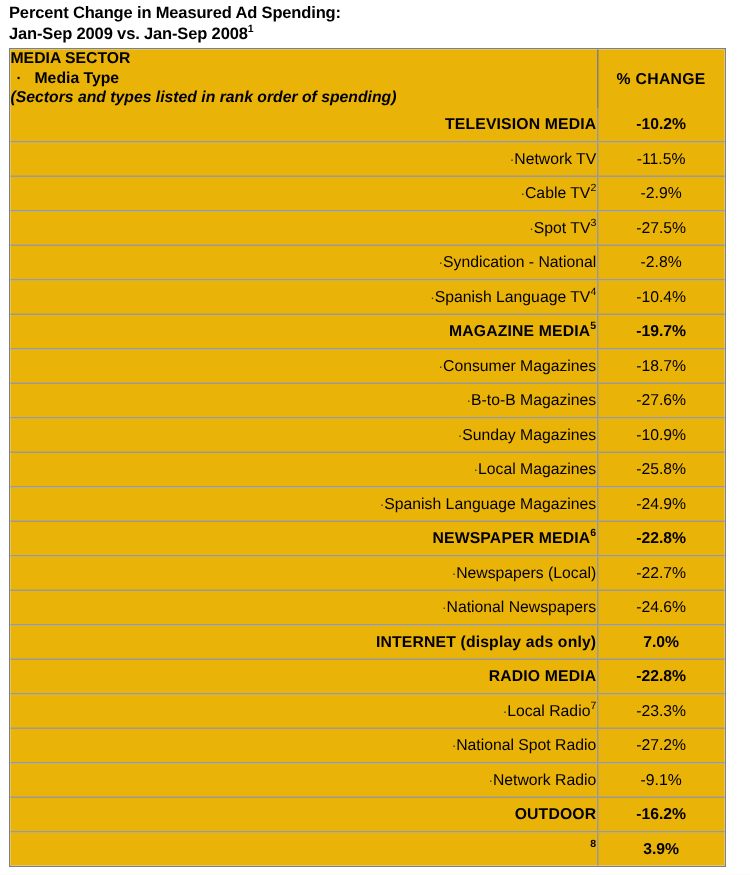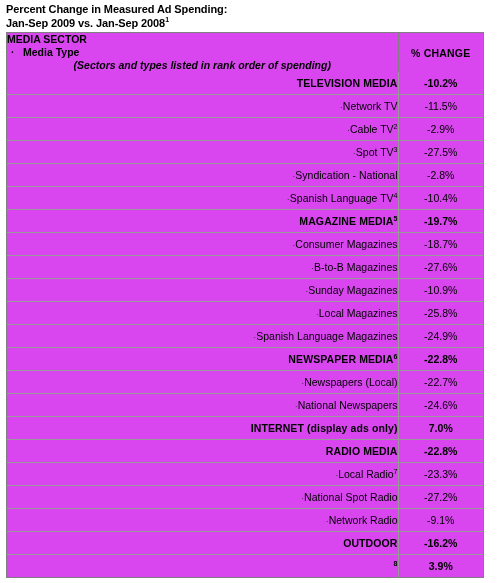--- a/index.html
+++ b/index.html
@@ -50,21 +50,21 @@
     table-layout: fixed;
     background: #f0f0f0;
   }
   table.grid col.c-label { width: 391px; }
   table.grid col.c-value { width: 85px; }
 
   table.grid th, table.grid td {
     border-bottom: 1px solid #999999;
     padding: 0;
     vertical-align: middle;
-    background: #d946ef;
+    background: #eab308;
   }
   table.grid tr:last-child th,
   table.grid tr:last-child td {
     border-bottom: none;
   }
   th.hdr-label, th.hdr-value {
     background: #e2e2ec;
     border-bottom: 1px solid #808080;
   }
   th.hdr-label {
@@ -92,21 +92,20 @@
   .hdr-l2 .bullet {
     display: inline-block;
     width: 12px;
     font-size: 10px;
   }
   .hdr-l3 {
     font-size: 10.5px;
     font-weight: bold;
     font-style: italic;
     line-height: 13px;
-    text-align: center;
   }
 
   td.lbl {
     border-right: 1px solid #999999;
     height: 22px;
     padding: 0 0 0 6px;
     font-size: 10.5px;
     white-space: nowrap;
     text-align: right;
   }

